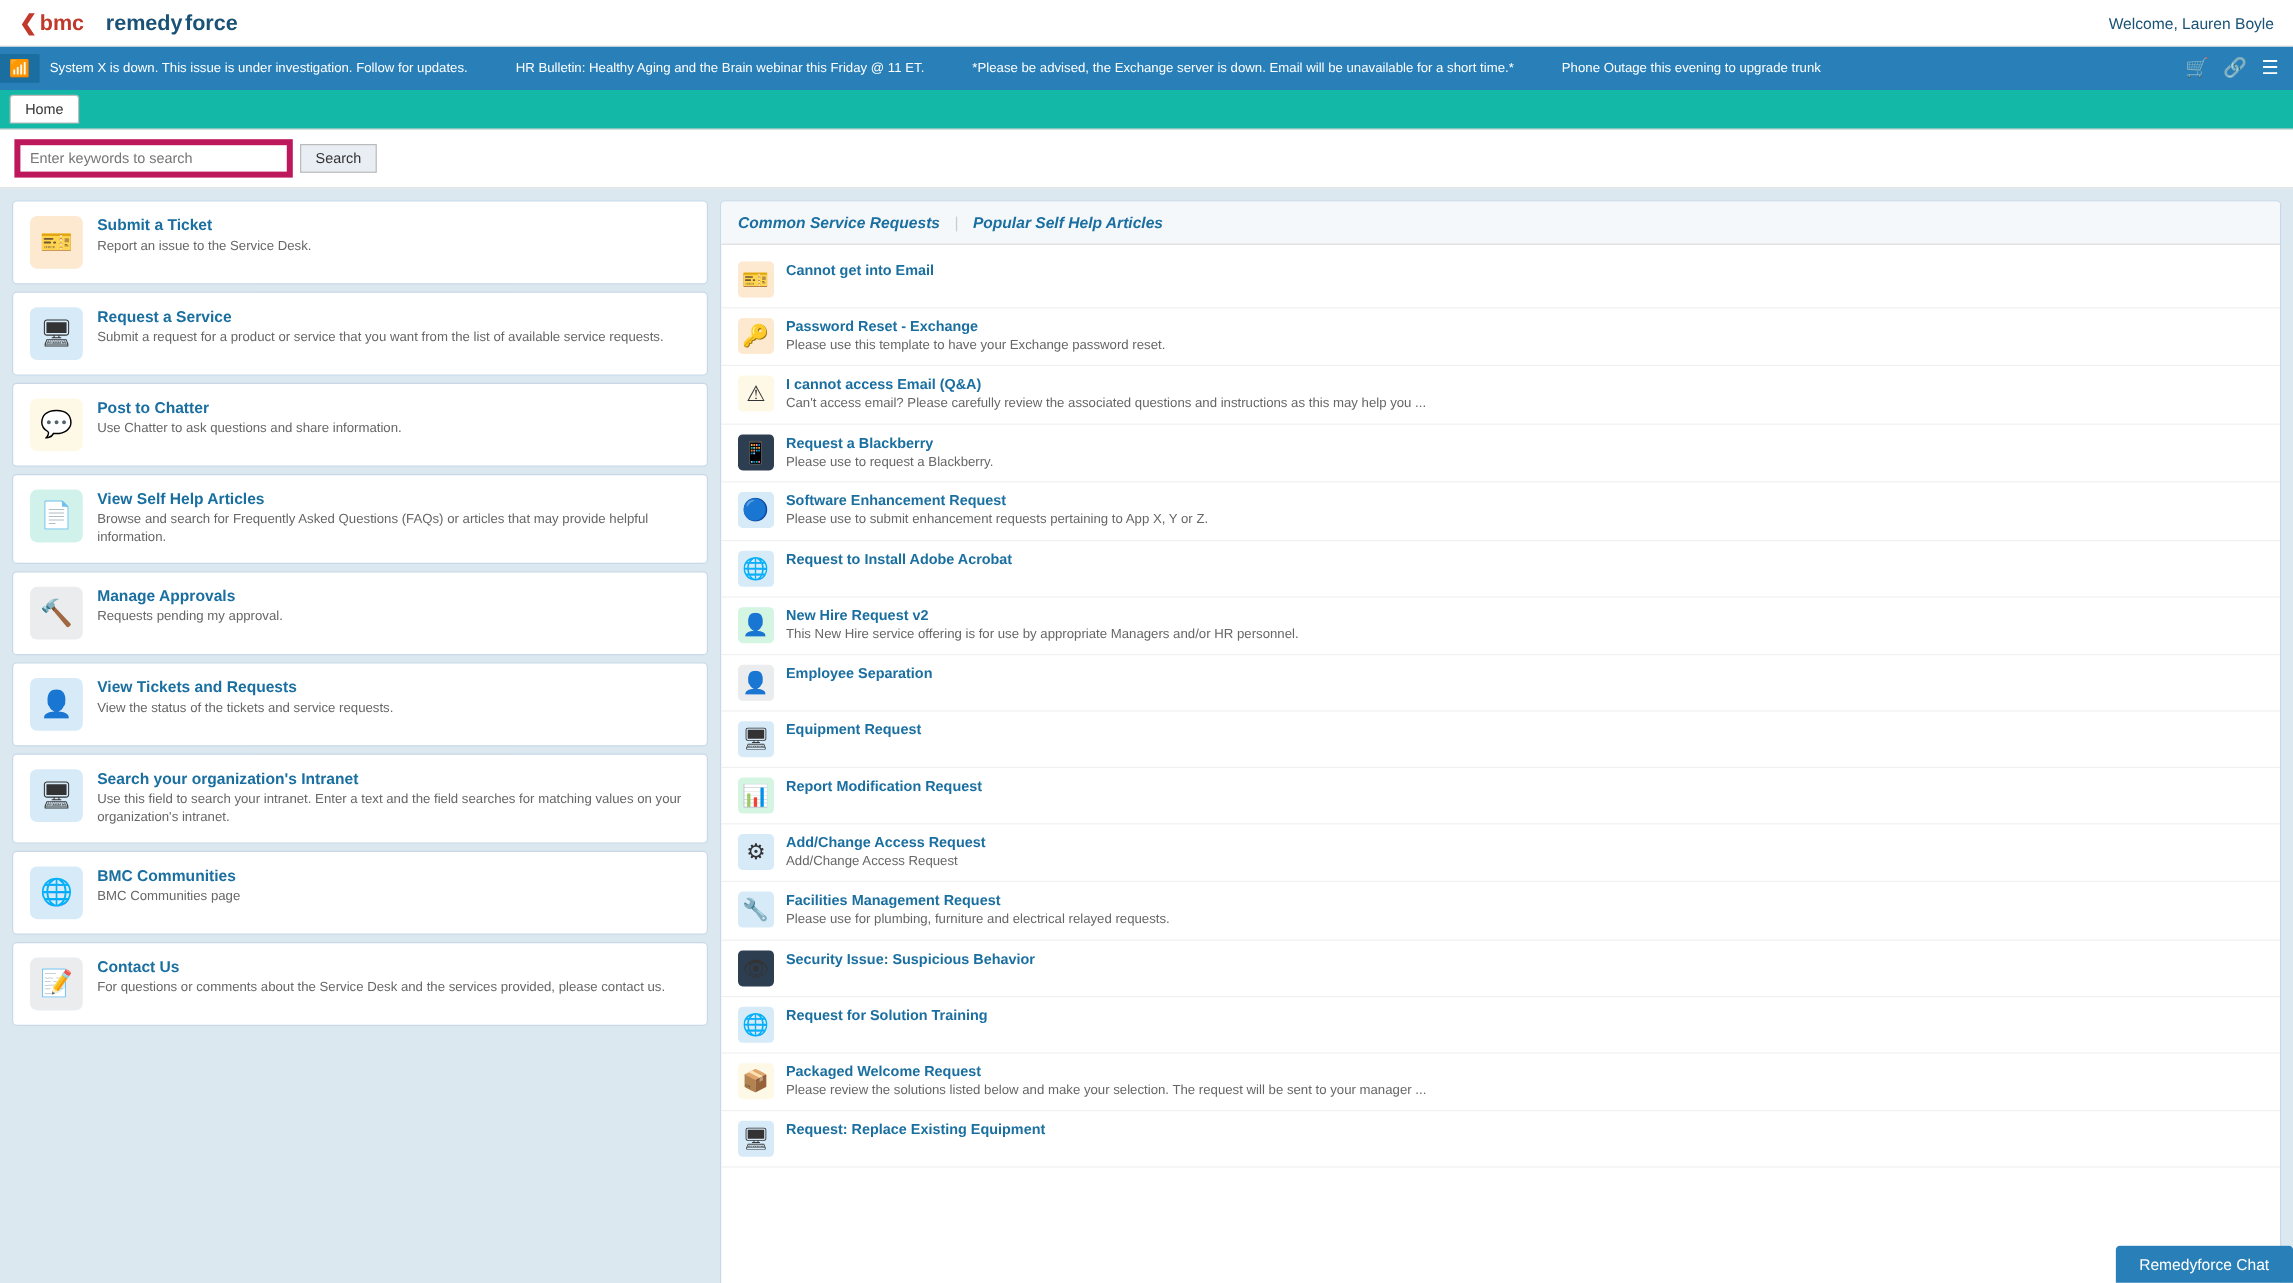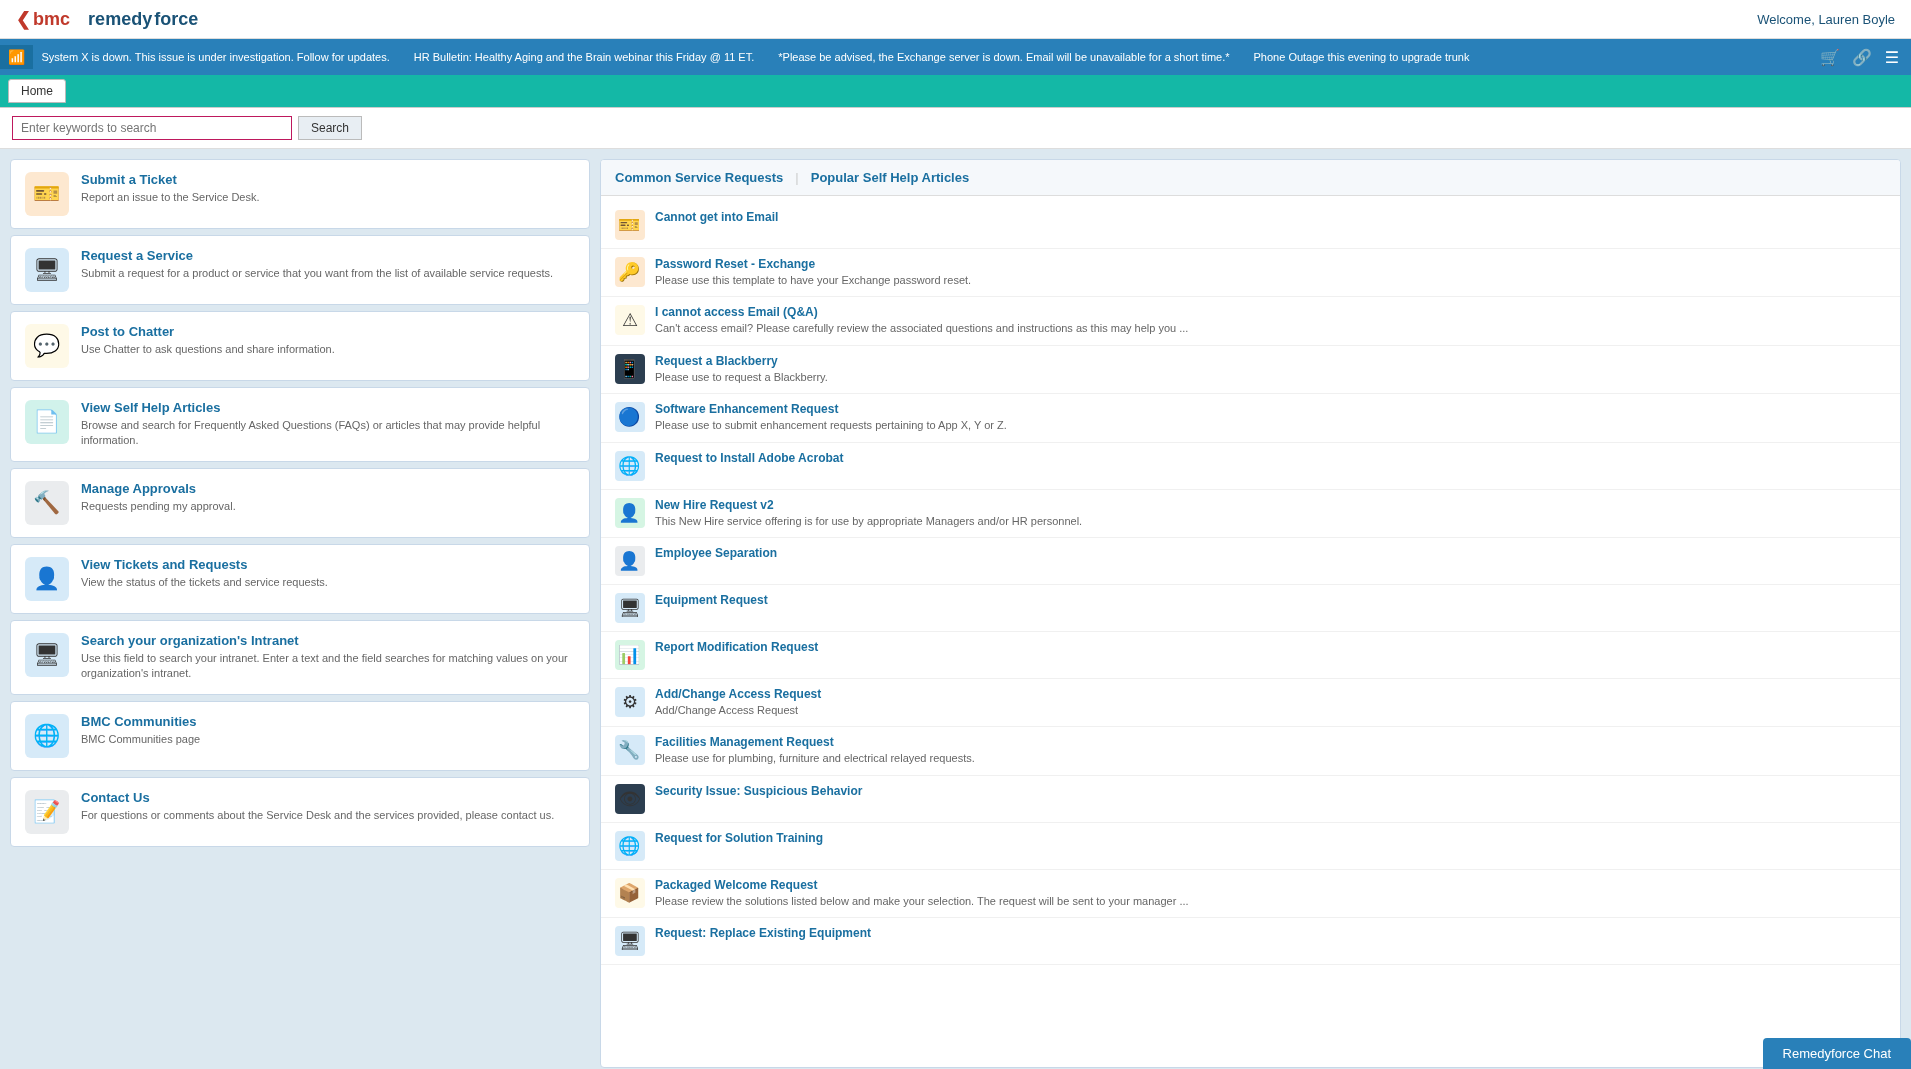--- a/index.html
+++ b/index.html
@@ -31,21 +31,21 @@
       position: relative;
     }
     #ticker-icon {
       background: #1a6fa0;
       padding: 4px 8px;
       margin-right: 8px;
       flex-shrink: 0;
     }
     #ticker-content {
       display: flex;
-      gap: 24px;
+      gap: 40px;
       white-space: nowrap;
       flex: 1;
       overflow: hidden;
       text-align: center;
     }
     #ticker-actions {
       display: flex;
       align-items: center;
       gap: 12px;
       padding: 0 12px;
@@ -77,23 +77,23 @@
     
     #search-bar {
       background: #fff;
       padding: 8px 12px;
       border-bottom: 1px solid #ddd;
       display: flex;
       align-items: center;
       gap: 6px;
     }
     #search-input {
-      width: 280px;
+      width: 232px;
       padding: 4px 8px;
-      border: 1px solid #be185d;
+      border: 5px solid #be185d;
       font-size: 12px;
       color: #999;
     }
     #search-button {
       padding: 4px 12px;
       background: #e8eef3;
       border: 1px solid #bbb;
       font-size: 12px;
       cursor: pointer;
       color: #333;
@@ -167,20 +167,21 @@
       padding: 10px 14px;
       border-bottom: 1px solid #ddd;
       background: #f5f8fb;
       gap: 12px;
     }
     .panel-tab {
       font-size: 13px;
       color: #1a6fa0;
       cursor: pointer;
       font-weight: bold;
+      font-style: italic;
     }
     .panel-tab-separator {
       color: #ccc;
       font-size: 13px;
     }
 
     #right-panel-list {
       flex: 1;
       overflow-y: auto;
       padding: 6px 0;

